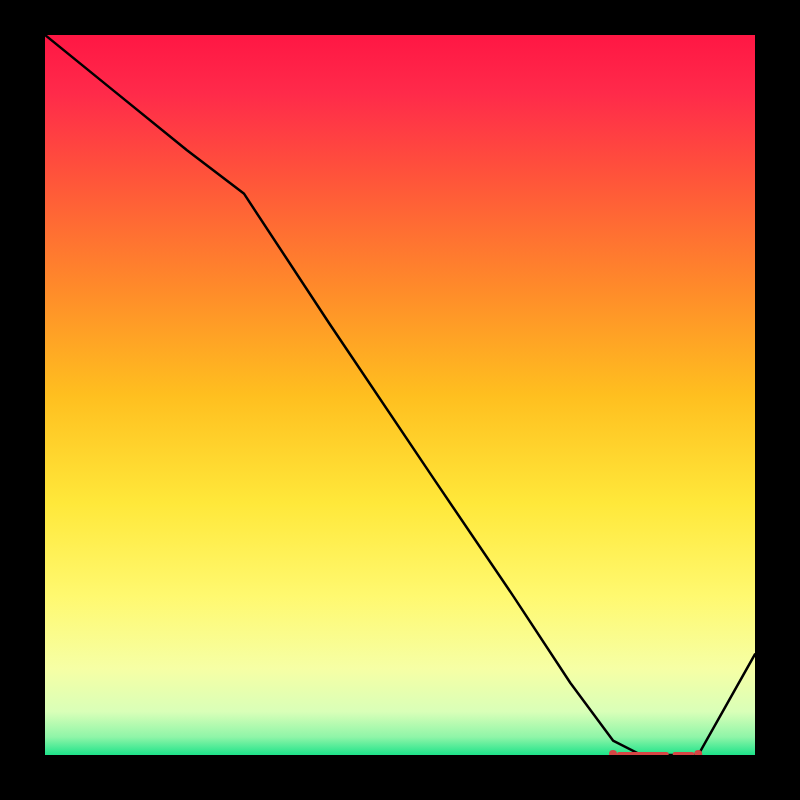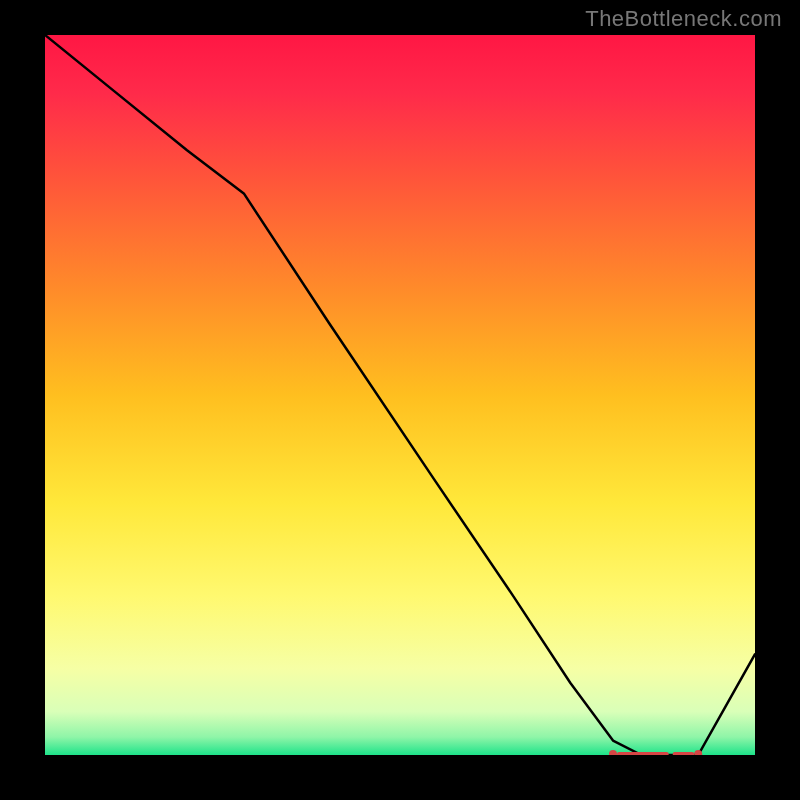--- a/index.html
+++ b/index.html
@@ -35,21 +35,20 @@
     height: 720px;
   }
   .plot-wrap svg {
     display: block;
   }
 </style>
 </head>
 <body>
 
 <div class="frame">
-  <div class="watermark">TheBottleneck.com</div>
 
   <div class="plot-wrap">
     <svg id="chart-svg" width="710" height="720" viewBox="0 0 710 720">
       <defs>
         <linearGradient id="bg-grad" x1="0" y1="0" x2="0" y2="1">
             <stop offset="0%" stop-color="#ff1744"></stop>
             <stop offset="8%" stop-color="#ff2a4a"></stop>
             <stop offset="20%" stop-color="#ff553a"></stop>
             <stop offset="35%" stop-color="#ff8a2a"></stop>
             <stop offset="50%" stop-color="#ffbf1f"></stop>

